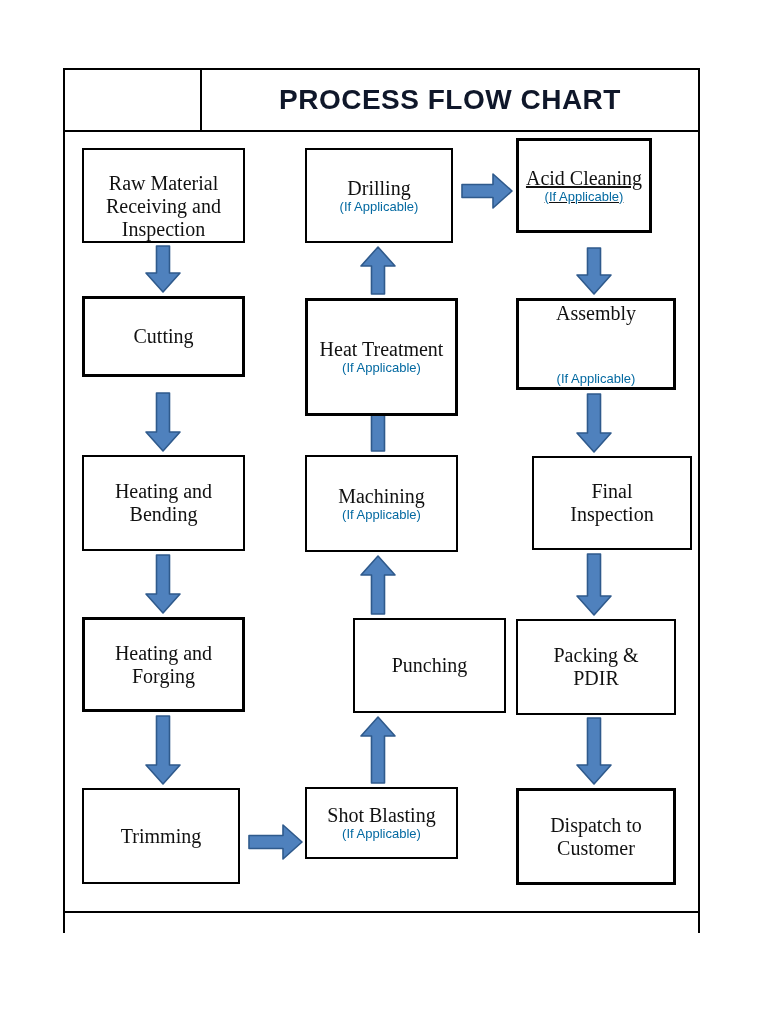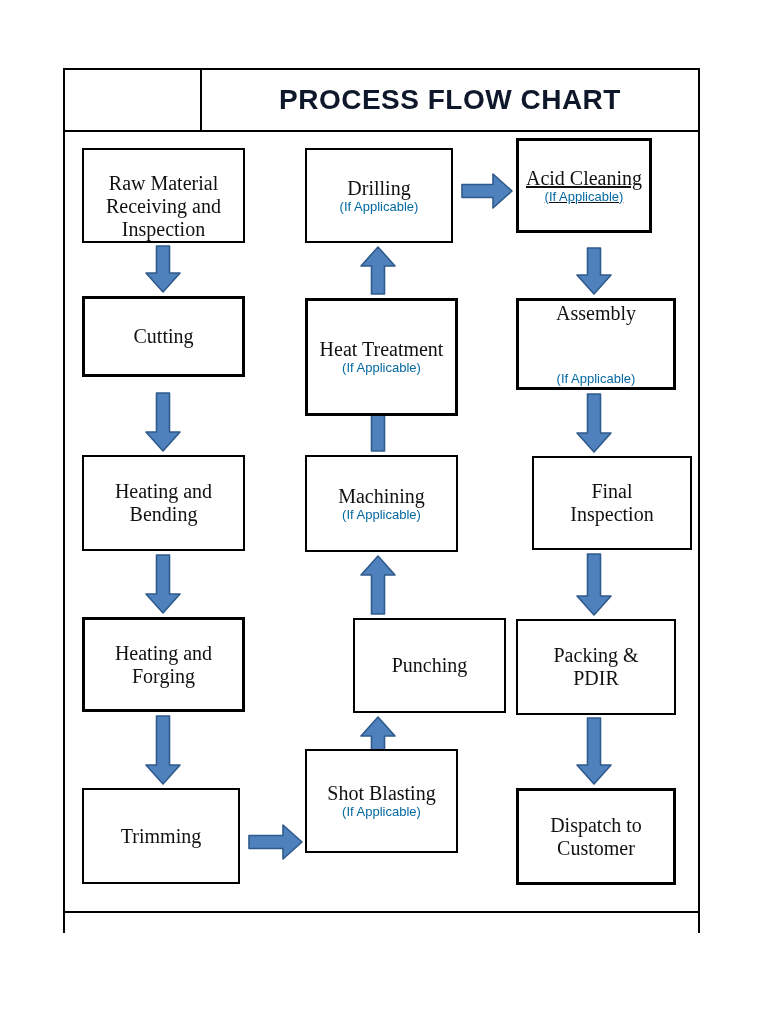--- a/index.html
+++ b/index.html
@@ -170,21 +170,21 @@
     <span class="sub">(If Applicable)</span>
   </div>
   <div class="pbox" style="left:305px; top:455px; width:153px; height:97px;">
     <span class="lbl">Machining</span>
     <span class="sub">(If Applicable)</span>
   </div>
   <div class="pbox" style="left:305px; top:618px; width:153px; height:95px;margin-left:48px;">
     <span class="lbl">Punching</span>
     <span class="sub"></span>
   </div>
-  <div class="pbox" style="left:305px; top:749px; width:153px; height:104px;">
+  <div class="pbox" style="left:305px; top:787px; width:153px; height:72px;">
     <span class="lbl">Shot Blasting</span>
     <span class="sub">(If Applicable)</span>
   </div>
 
   <div class="pbox thick" style="left:516px; top:138px; width:136px; height:95px;text-decoration:underline;">
     <span class="lbl">Acid Cleaning</span>
     <span class="sub">(If Applicable)</span>
   </div>
   <div class="pbox thick" style="left:516px; top:298px; width:160px; height:92px;gap:47px;">
     <span class="lbl">Assembly</span>

